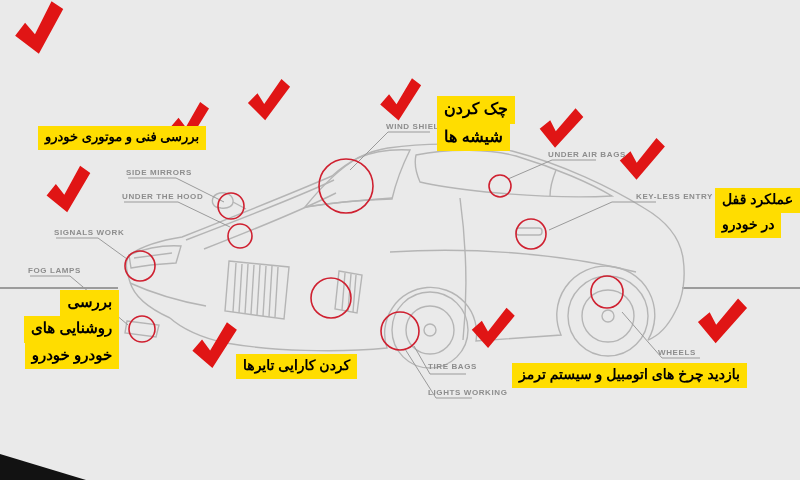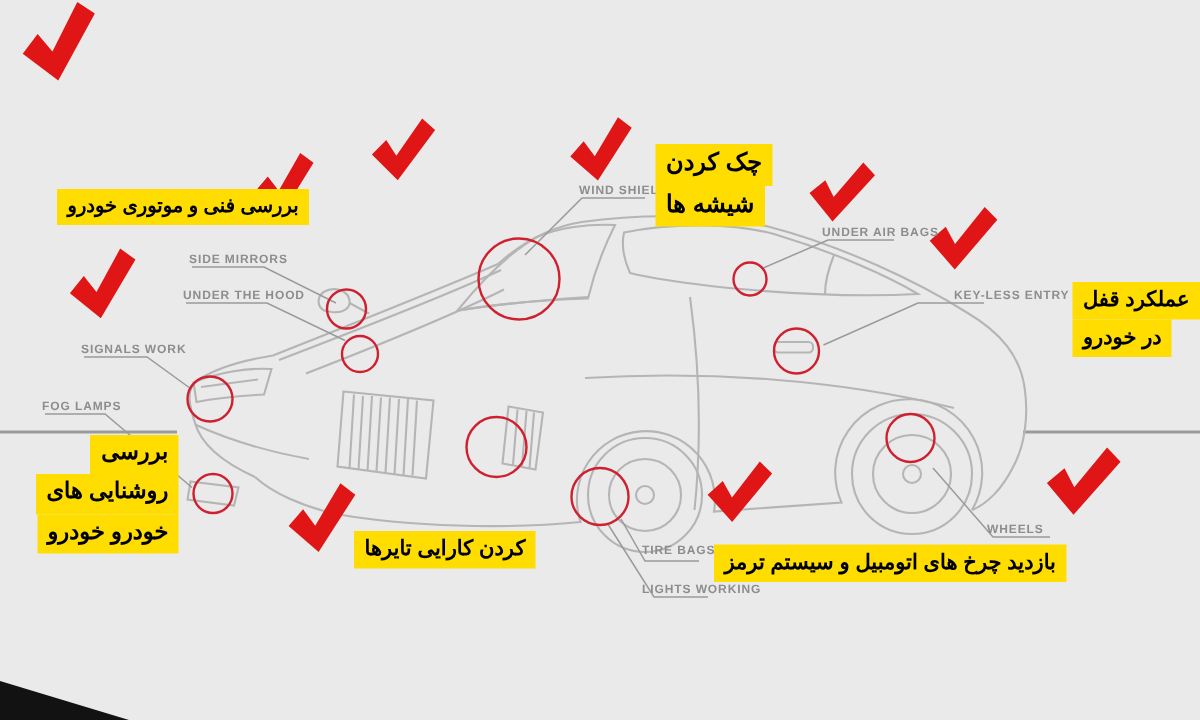--- a/index.html
+++ b/index.html
@@ -25,21 +25,21 @@
   .fa-label { position:absolute; direction:rtl; color:#000; font-weight:bold;
               display:flex; flex-direction:column; }
   .fa-chip  { background:#ffdd00; padding:2px 7px 4px; display:inline-block;
               white-space:nowrap; width:max-content; line-height:1.35; }
 
   .lbl-engine  { left:6px;   top:126px; font-size:13px;padding-left:32px; }
   .lbl-windows { left:437px; top:96px;  font-size:16px; align-items:flex-end; }
   .lbl-lock    { right:0;    top:188px; font-size:14px; align-items:flex-end; }
   .lbl-lights  { left:0;     top:290px; font-size:15px; align-items:flex-start;margin-left:24px; }
   .lbl-tires   { left:236px; top:354px; font-size:14px; }
-  .lbl-wheels  { left:464px; top:363px; font-size:14px;padding-left:12px; }
+  .lbl-wheels  { left:500px; top:363px; font-size:14px;padding-left:12px; }
 
   .corner-wedge {
     position:absolute; left:0; top:454px; width:86px; height:26px;
     background:#121212; clip-path:polygon(0 0, 100% 100%, 0 100%);
   }
 </style>
 </head>
 <body>
 
 <div class="stage">

